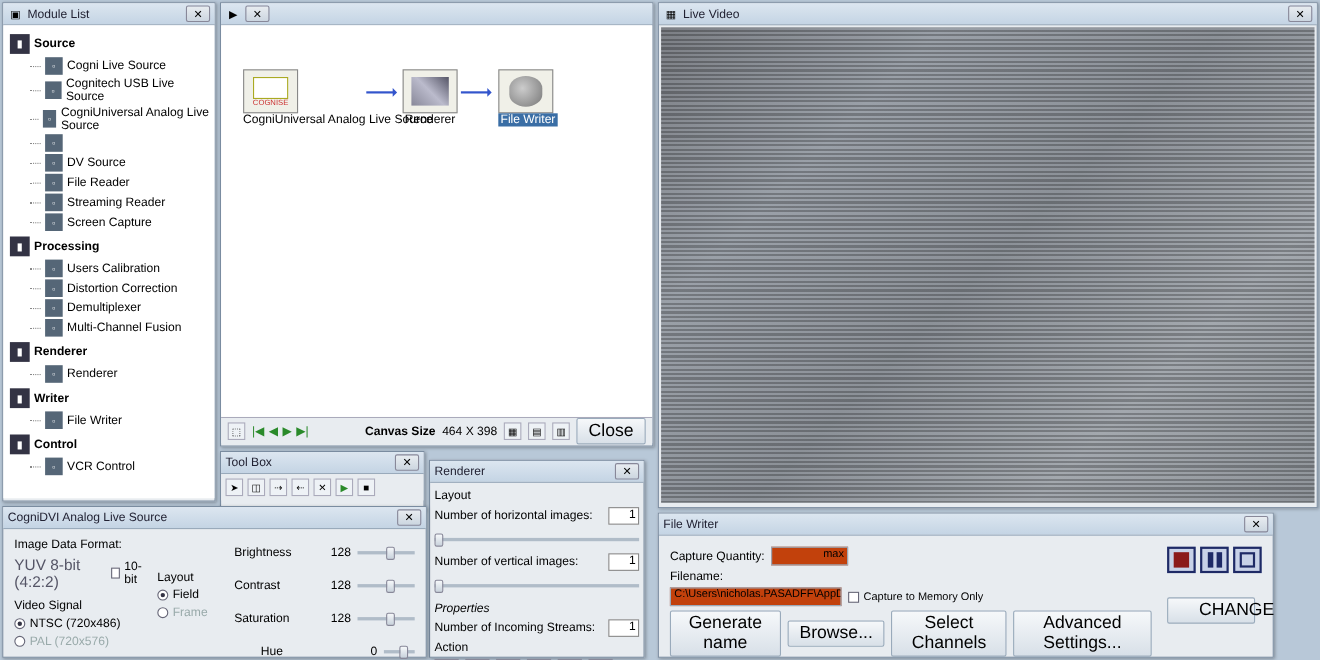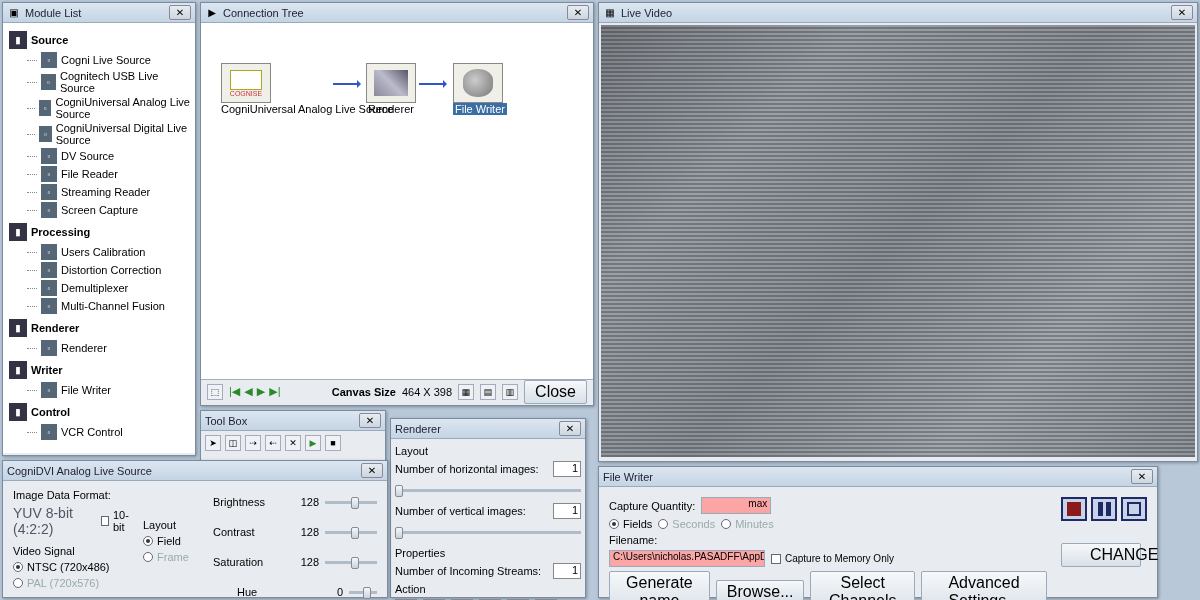--- a/index.html
+++ b/index.html
@@ -50,21 +50,21 @@
   
   .dvi-body { padding: 8px 10px; display: flex; gap: 10px; }
   .dvi-col { display: flex; flex-direction: column; gap: 4px; }
   .radio, .check { display: flex; align-items: center; gap: 4px; }
   .radio .dot { width: 10px; height: 10px; border: 1px solid #667; border-radius: 50%; background: #fff; display: inline-block; position: relative; }
   .radio.on .dot::after { content: ""; position: absolute; left: 2px; top: 2px; width: 4px; height: 4px; background: #334; border-radius: 50%; }
   .check .sq { width: 10px; height: 10px; border: 1px solid #667; background: #fff; display: inline-block; }
 
   
   .fw-body { padding: 6px 10px; display: grid; grid-template-columns: 1fr auto; gap: 4px 14px; align-items: start; }
-  .txtfield { height: 17px; border: 1px solid #9ab; background: #fca5a5; padding: 0 3px; font-size: 10px; overflow: hidden; white-space: nowrap; }
+  .txtfield { height: 17px; border: 1px solid #9ab; background: #c2410c; padding: 0 3px; font-size: 10px; overflow: hidden; white-space: nowrap; }
   .recbtn { width: 26px; height: 24px; display: inline-flex; align-items: center; justify-content: center; border: 2px solid #1e2a66; background: #c8d2e8; cursor: pointer; }
 </style>
 </head>
 <body>
 
 <div class="window" style="left:2px; top:2px; width:194px; height:454px;">
   <div class="titlebar">
     <span class="titlebar-ico">▣</span>
     <span class="titlebar-txt">Module List</span>
     <span class="close-btn">✕</span>
@@ -85,21 +85,20 @@
         <span>Cognitech USB  Live Source</span>
       </div>
       <div class="tree-item">
         <span class="dotline"></span>
         <span class="ico">▫</span>
         <span>CogniUniversal Analog Live Source</span>
       </div>
       <div class="tree-item">
         <span class="dotline"></span>
         <span class="ico">▫</span>
-        <span>CogniUniversal Digital Live Source</span>
       </div>
       <div class="tree-item">
         <span class="dotline"></span>
         <span class="ico">▫</span>
         <span>DV Source</span>
       </div>
       <div class="tree-item">
         <span class="dotline"></span>
         <span class="ico">▫</span>
         <span>File Reader</span>
@@ -164,21 +163,20 @@
         <span class="dotline"></span>
         <span class="ico">▫</span>
         <span>VCR Control</span>
       </div>
     </div>
 </div>
 
 <div class="window" style="left:200px; top:2px; width:394px; height:404px;">
   <div class="titlebar">
     <span class="titlebar-ico">▶</span>
-    <span class="titlebar-txt">Connection Tree</span>
     <span class="close-btn">✕</span>
   </div>
   <div class="canvas" style="height:356px;">
     <div class="node" style="left:20px; top:40px;">
       <div class="node-box">
           <div style="width:32px;height:20px;border:1px solid #aa2;background:#fff;"></div>
           <div style="font-size:7px;color:#c33;">COGNISE</div>
         </div>
       <div class="node-lbl">CogniUniversal Analog Live Source</div>
     </div>
@@ -257,21 +255,21 @@
         <div class="thumb" style="left:0;"></div>
       </div>
     <div class="row">
         <label>Number of vertical images:</label>
         <span class="numbox">1</span>
       </div>
     <div class="slider">
         <div class="track"></div>
         <div class="thumb" style="left:0;"></div>
       </div>
-    <div style="margin:6px 0 2px;">Properties</div>
+    <div style="margin:6px 0 2px;font-style:italic;">Properties</div>
     <div class="row">
         <label>Number of Incoming Streams:</label>
         <span class="numbox">1</span>
       </div>
     <div style="margin:4px 0 2px;">Action</div>
     <div class="row">
       <span class="actico">⊕</span>
       <span class="actico">⊖</span>
       <span class="actico">⊡</span>
       <span class="actico">✋</span>
@@ -358,34 +356,20 @@
 <div class="window" style="left:598px; top:466px; width:560px; height:132px;">
   <div class="titlebar">
     <span class="titlebar-txt">File Writer</span>
     <span class="close-btn">✕</span>
   </div>
   <div class="fw-body">
     <div>
       <div class="row">
         <span>Capture Quantity:</span>
         <span class="txtfield" style="width:70px;text-align:right;">max</span>
-      </div>
-      <div class="row">
-        <span class="radio on">
-            <span class="dot"></span>
-            <span>Fields</span>
-          </span>
-        <span class="radio">
-            <span class="dot"></span>
-            <span style="color:#9aa;">Seconds</span>
-          </span>
-        <span class="radio">
-            <span class="dot"></span>
-            <span style="color:#9aa;">Minutes</span>
-          </span>
       </div>
       <div class="row">
           <span>Filename:</span>
         </div>
       <div class="row">
         <span class="txtfield" style="width:156px;">C:\Users\nicholas.PASADFF\AppD</span>
         <span class="check">
             <span class="sq"></span>
             <span style="font-size:10px;">Capture to Memory Only</span>
           </span>

